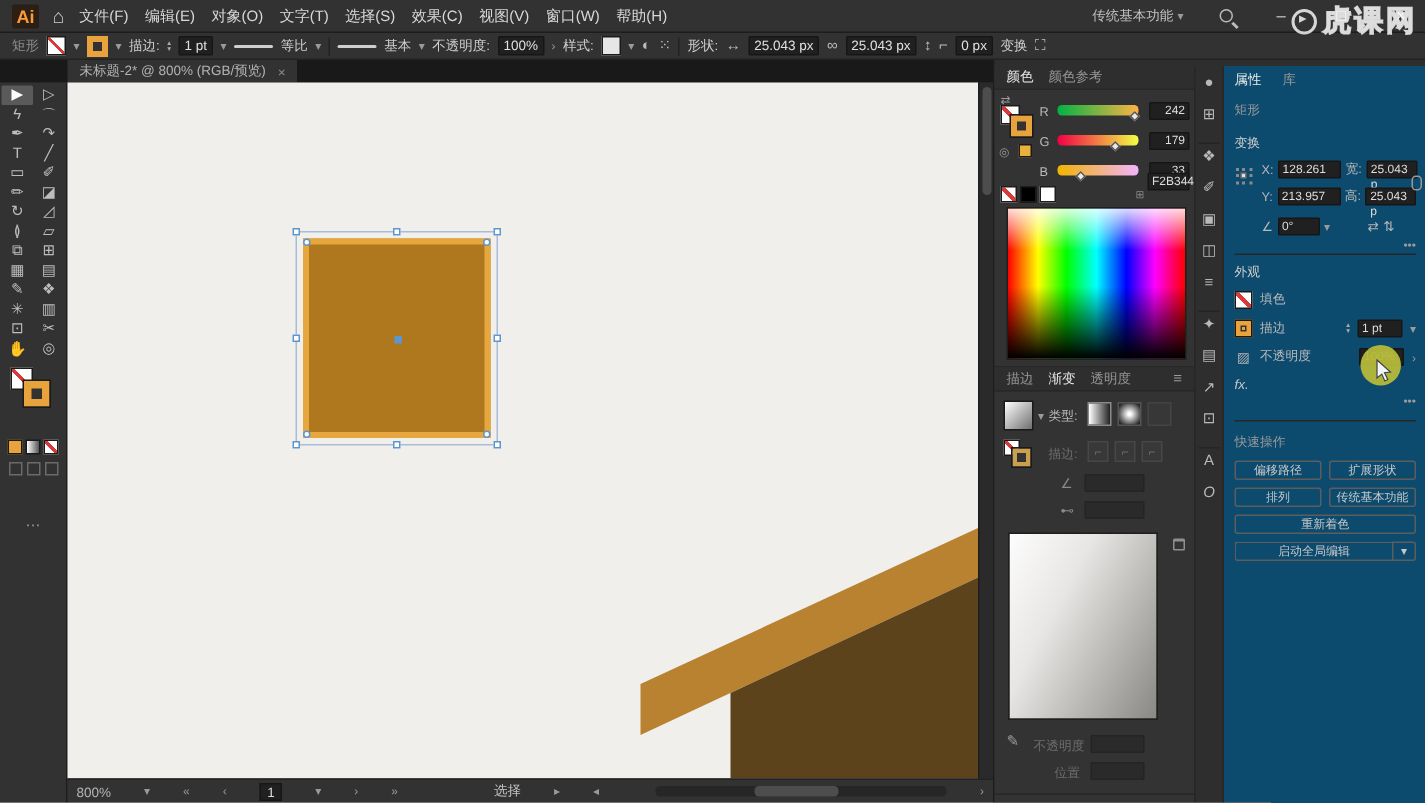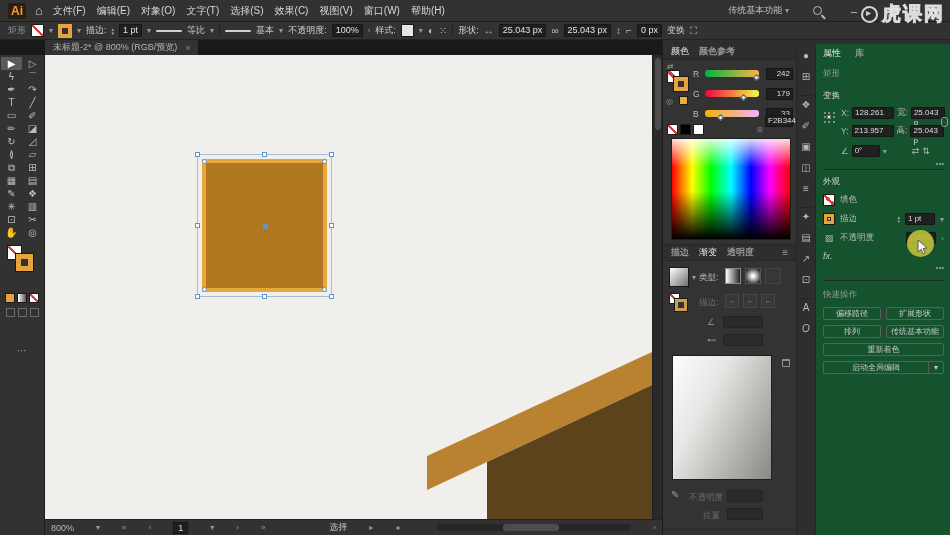--- a/index.html
+++ b/index.html
@@ -107,21 +107,21 @@
     line-height:10px; color:#dddddd; }
   .nav-ic { font-size:8px; color:#9a9a9a; }
   #status-text { margin-left:42px; color:#c2c2c2; }
   #hscroll { flex:1; height:7px; background:#262626; border-radius:3px; margin-left:16px; position:relative; }
   #hscroll-thumb { position:absolute; left:34%; width:56px; height:7px; background:#4d4d4d; border-radius:3px; }
 
   
   #rightpanels { position:absolute; left:662px; top:40px; width:288px; height:495px;
     background:#2e2e2e; border-left:1px solid #1c1c1c; }
   .panel-tab-active { color:#e8e8e8; font-size:9px; }
-  .panel-tab { color:#969696; font-size:9px;font-weight:bold; }
+  .panel-tab { color:#969696; font-size:9px; }
   .field { background:#202020; border:1px solid #161616; color:#dedede;
     font-size:8px; height:12px; line-height:10px; padding:0 2px; border-radius:1px; }
   .field.grayed { color:#5f5f5f; background:#2a2a2a; border-color:#242424; }
   .dim { color:#8c8c8c; }
   .lbl { color:#b9b9b9; font-size:8.5px; }
 
   
   #color-panel { position:absolute; left:0; top:4px; width:133px; height:200px; background:#333333; }
   #color-panel .hdr, .p-hdr { height:16px; display:flex; align-items:center; gap:10px;
     padding:0 8px; background:#2e2e2e; border-bottom:1px solid #272727; }
@@ -192,21 +192,21 @@
 
   
   #iconstrip { position:absolute; left:133px; top:4px; width:20px; height:491px;
     background:#2e2e2e; border-left:1px solid #262626; border-right:1px solid #262626;
     display:flex; flex-direction:column; align-items:center; padding-top:6px; }
   .strip-icon { height:21px; width:100%; text-align:center; font-size:10px; color:#b9b9b9; }
   .strip-div { width:14px; height:1px; background:#242424; margin:3px 0; }
 
   
   #properties { position:absolute; left:153px; top:4px; width:135px; height:491px;
-    background:#14532d; padding:0 7px; }
+    background:#0c4a6e; padding:0 7px; }
   #prop-tabs { height:18px; display:flex; gap:14px; align-items:center; }
   #prop-objtype { margin-top:6px; color:#9a9a9a; font-size:8.5px; }
   #prop-transform-label { margin-top:10px; color:#cfcfcf; font-size:8.5px; }
   #xform { margin-top:5px; position:relative; height:54px; }
   #refgrid { position:absolute; left:0; top:4px; width:13px; height:13px;
     display:grid; grid-template-columns:repeat(3,1fr); }
   #refgrid span { width:2px; height:2px; background:#8a8a8a; margin:auto; }
   #refgrid span.sel { background:#e0e0e0; outline:1px solid #777777; }
   .xrow { position:absolute; left:18px; display:flex; align-items:center; gap:3px; }
   .xbox { width:42px; }

